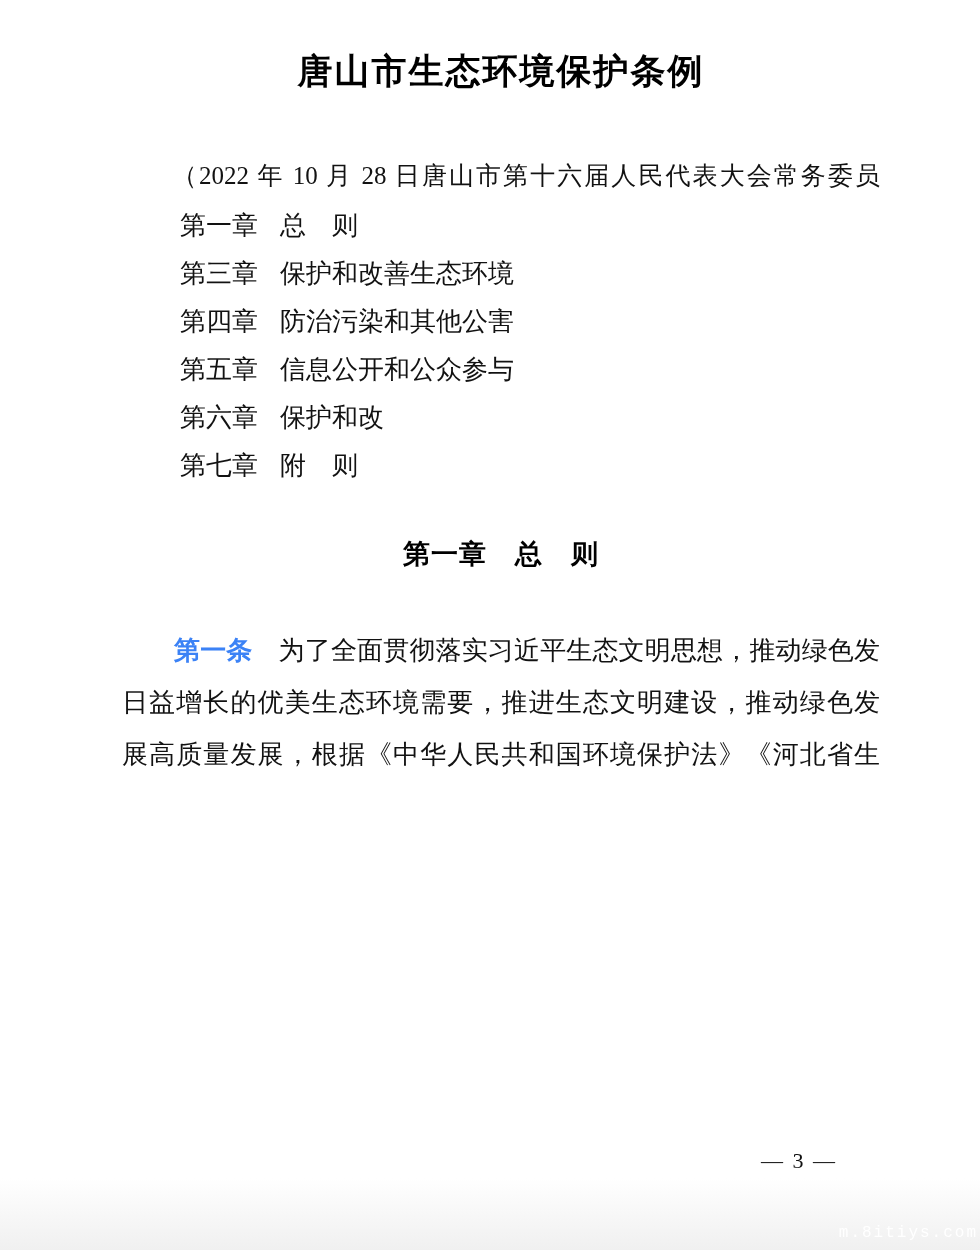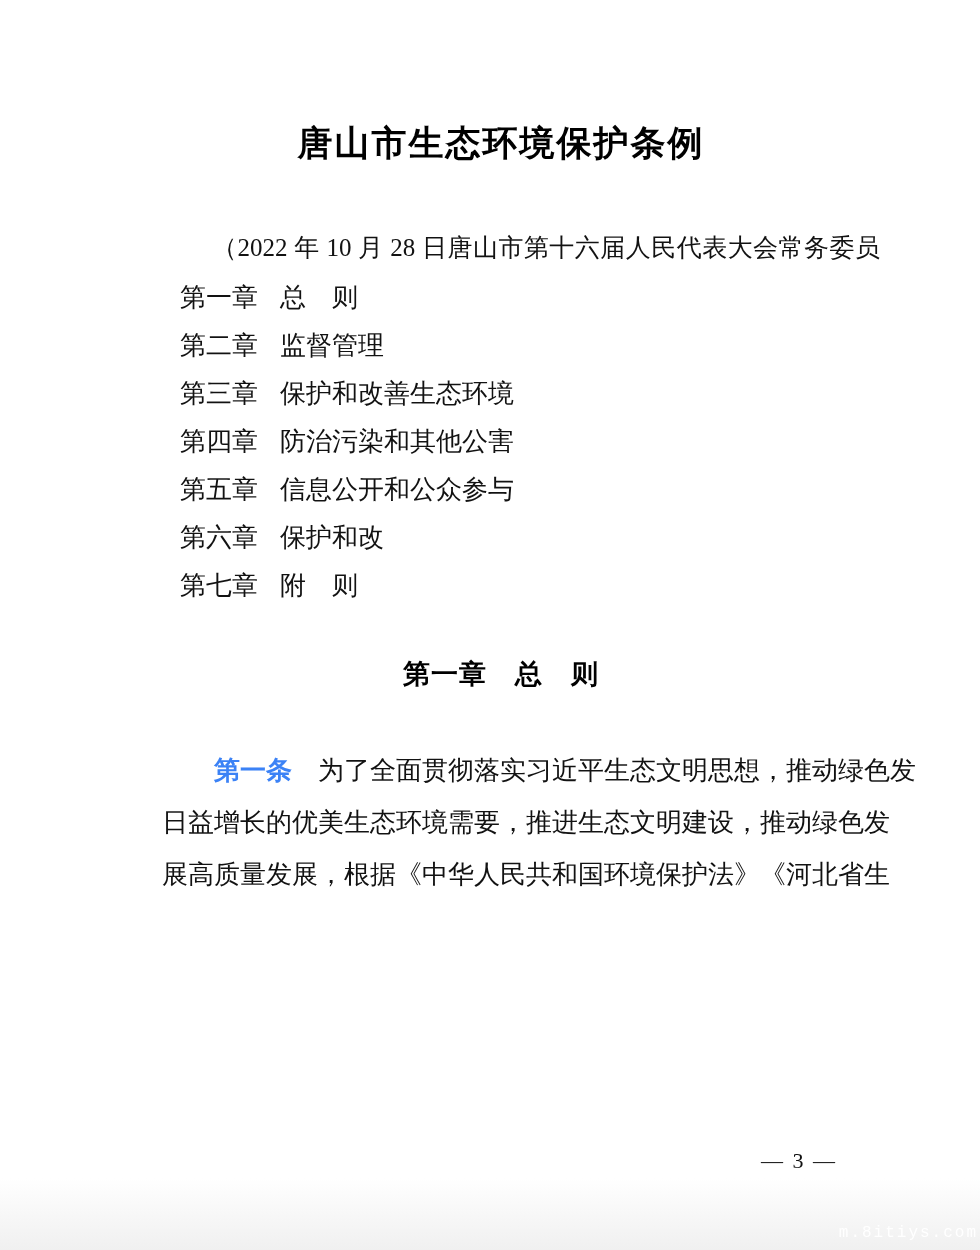--- a/index.html
+++ b/index.html
@@ -4,38 +4,38 @@
 <style>
   html,body { margin:0; padding:0; background:#ffffff; }
   .page {
     position:relative;
     width:980px; height:1250px;
     background:#ffffff;
     color:#121212;
     font-family:"Liberation Serif", serif;
     overflow:hidden;
     box-sizing:border-box;
-    padding:120px 100px 0 122px;
+    padding:48px 100px 0 122px;
   }
   .doc-title {
     margin:0;
     text-align:center;
     font-family:"Liberation Sans", sans-serif;
     font-weight:bold;
     font-size:35px;
     line-height:46px;
     letter-spacing:2px;
     color:#000;
   }
   .enactment {
     margin-top:56px;
     font-size:25px;
     line-height:52px;
   }
-  .line { white-space:nowrap;margin-left:40px; }
+  .line { white-space:nowrap; }
   .justify { text-align-last:justify; }
   .indent { text-indent:2em; }
   .toc-heading {
     margin-top:32px;
     font-size:27px;
     line-height:48px;
     text-align:center;
     letter-spacing:1px;
   }
   .toc { font-size:26px; line-height:48px; }
@@ -97,23 +97,20 @@
   <div class="enactment">
     <div class="line justify indent">（2022 年 10 月 28 日唐山市第十六届人民代表大会常务委员</div>
   </div>
 
 
   <div class="toc">
     <div class="toc-row">
       <span class="toc-chapter">第一章</span><span class="toc-title">总　则</span>
     </div>
     <div class="toc-row">
-      <span class="toc-chapter">第二章</span><span class="toc-title">监督管理</span>
-    </div>
-    <div class="toc-row">
       <span class="toc-chapter">第三章</span><span class="toc-title">保护和改善生态环境</span>
     </div>
     <div class="toc-row">
       <span class="toc-chapter">第四章</span><span class="toc-title">防治污染和其他公害</span>
     </div>
     <div class="toc-row">
       <span class="toc-chapter">第五章</span><span class="toc-title">信息公开和公众参与</span>
     </div>
     <div class="toc-row">
       <span class="toc-chapter">第六章</span><span class="toc-title">保护和改</span>

